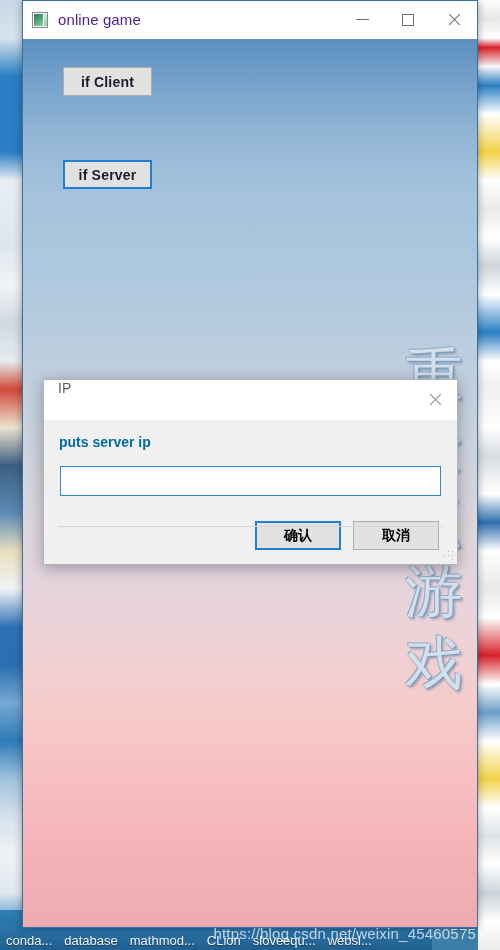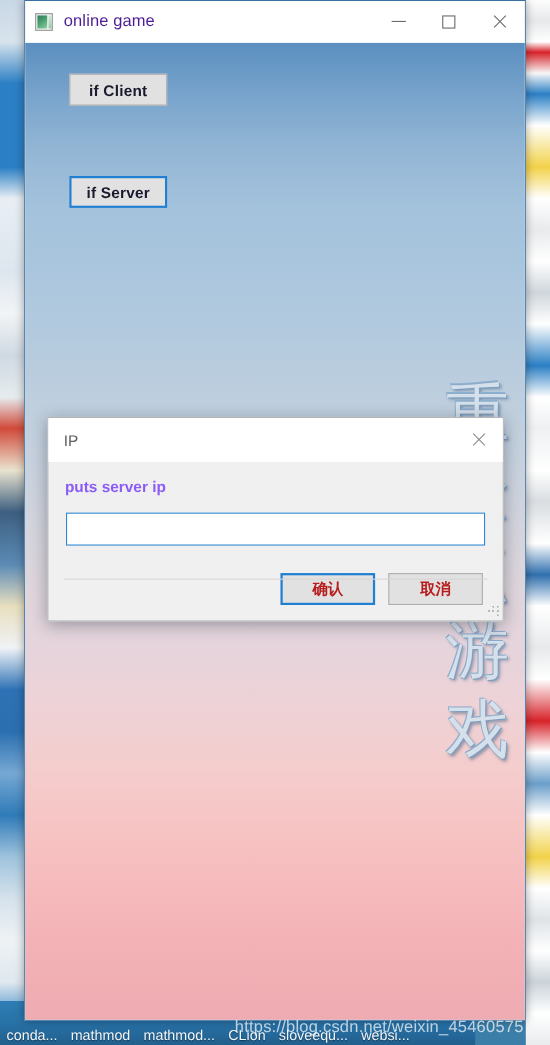--- a/index.html
+++ b/index.html
@@ -212,40 +212,40 @@
     width: 415px; height: 186px;
     background: #f0f0f0;
     border: 1px solid #b4b4b4;
     box-shadow: 0 3px 14px rgba(30,40,60,.38);
     display: flex; flex-direction: column;
     z-index: 10;
   }
   .dlg-titlebar {
     flex: 0 0 40px; height: 40px;
     background: #ffffff;
-    display: flex; align-items: center; gap: 16px;
+    display: flex; align-items: flex-start; gap: 16px;
   }
   .dlg-title {
     font-size: 14px; color: #5e5e5e;
     padding-left: 14px; flex: 1 1 auto;
   }
   .dlg-close {
     width: 44px; height: 100%;
     display: flex; align-items: center; justify-content: center;
   }
   .dlg-close .gl-close::before,
   .dlg-close .gl-close::after { border-top-color: #8a8a8a; }
 
   .dlg-body {
     flex: 1 1 auto;
     position: relative;
     padding: 0 14px;
   }
   .dlg-label {
-    font-size: 14px; color: #8b5cf6;
+    font-size: 14px; color: #0369a1;
     font-weight: 700;
     margin: 14px 0 0 1px;
   }
   .dlg-input {
     display: block;
     width: 381px; height: 30px;
     margin-top: 16px; margin-left: 2px;
     border: 1px solid #2f86d2;
     background: #ffffff;
     font-family: "Liberation Sans", sans-serif;
@@ -262,21 +262,21 @@
     flex: 0 0 auto;
     display: flex; justify-content: flex-end;
     gap: 12px;
     padding: 0 18px 14px 0;
   }
   .dlg-btn {
     width: 86px; height: 29px;
     background: #e1e1e1;
     font-family: "DejaVu Sans", sans-serif;
     font-size: 14px;
-    color: #b91c1c;
+    color: #000000;
     font-weight: 700;
     display: flex; align-items: center; justify-content: center;
   }
   .dlg-btn.plain { border: 1px solid #adadad; }
   .dlg-btn.default { border: 2px solid #1f7fd0; }
 
   .resize-grip {
     position: absolute;
     right: 3px; bottom: 3px;
     width: 11px; height: 11px;
@@ -309,21 +309,21 @@
 <body>
 
 <div id="screen">
 
   <div class="desktop-strip-left"></div>
 
   <div class="desktop-strip-right"></div>
 
   <div class="taskbar">
     <div class="taskbar-item">conda...</div>
-    <div class="taskbar-item">mathmod</div>
+    <div class="taskbar-item">database</div>
     <div class="taskbar-item">mathmod...</div>
     <div class="taskbar-item">CLion</div>
     <div class="taskbar-item">sloveequ...</div>
     <div class="taskbar-item">websi...</div>
   </div>
 
   <div class="app-window">
 
     <div class="titlebar">
       <div class="app-icon"></div>

